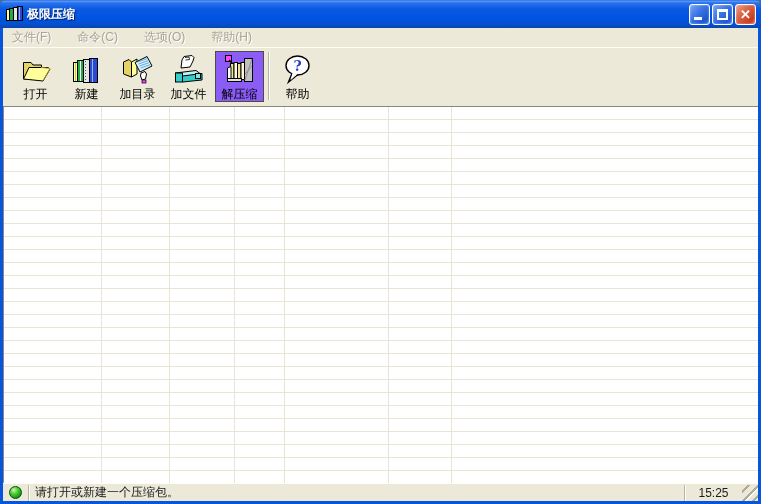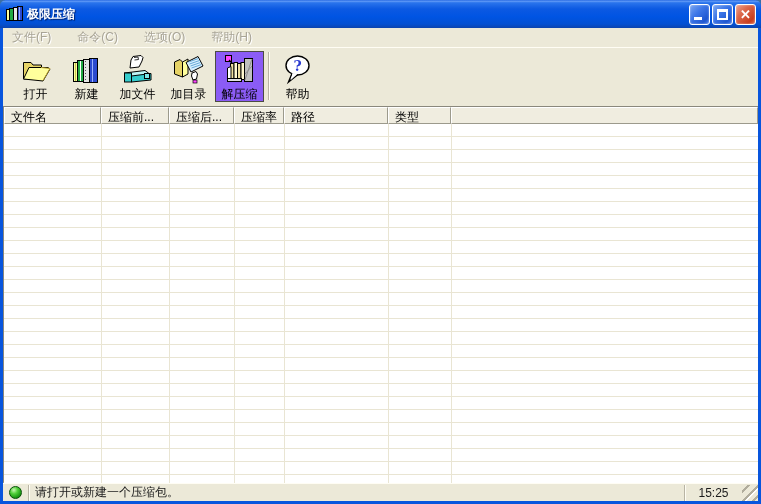--- a/index.html
+++ b/index.html
@@ -126,40 +126,40 @@
         <rect x="13.5" y="5.5" width="6" height="23" fill="#e4e4e4" stroke="#000"></rect>
         <line x1="15.5" y1="7" x2="15.5" y2="27" stroke="#555" stroke-dasharray="1 2"></line>
         <rect x="19.5" y="4.5" width="8" height="24" fill="#2a4ad0" stroke="#000"></rect>
         <line x1="22.5" y1="5" x2="22.5" y2="28" stroke="#9ab0ff"></line>
       </svg>
       <span class="tlabel">新建</span>
     </div>
 
     <div class="toolbtn">
       <svg class="ticon" viewBox="0 0 33 33">
+        <path d="M2.5 8 L8 5.5 L10.5 8 L10.5 23 L2.5 20 Z" fill="#e6d366" stroke="#000"></path>
+        <path d="M10.5 8 L16 5 L16 20 L10.5 23 Z" fill="#ffff9c" stroke="#000"></path>
+        <path d="M14 8.5 L26 2.5 L31 12 L19 18 Z" fill="#d8f0ff" stroke="#000"></path>
+        <path d="M16.5 8 L26.5 4.5 M17.5 10 L27.5 6.5 M18.5 12 L28.5 8.5 M19.5 14 L29.5 10.5" stroke="#5aa0d0" stroke-width="0.9" fill="none"></path>
+        <path d="M20 19 L24 17.5 L25.5 20 L24.5 25 L21 26 L19.5 22 Z" fill="#fff" stroke="#000"></path>
+        <rect x="21" y="26" width="4" height="3" fill="#ff44ff" stroke="#000" stroke-width="0.7"></rect>
+      </svg>
+      <span class="tlabel">加目录</span>
+    </div>
+
+    <div class="toolbtn">
+      <svg class="ticon" viewBox="0 0 33 33">
         <path d="M12 2.5 L20 1.5 L22 3.5 L21 7 L18 13 L9 14 L10 6 Z" fill="#fff" stroke="#000"></path>
         <path d="M13 3.5 L17 3 L17.5 5.5 L13.5 6" fill="none" stroke="#000" stroke-width="0.8"></path>
         <path d="M3.5 19 L24 16.5 L30 21 L10 24 Z" fill="#bff4f4" stroke="#000"></path>
         <rect x="3.5" y="19" width="7" height="9" fill="#35cccc" stroke="#000"></rect>
         <path d="M10.5 22 L30 19.5 L30 26 L10.5 28 Z" fill="#35cccc" stroke="#000"></path>
         <rect x="23.5" y="19.5" width="5" height="5" fill="#7de8e8" stroke="#000"></rect>
       </svg>
       <span class="tlabel">加文件</span>
-    </div>
-
-    <div class="toolbtn">
-      <svg class="ticon" viewBox="0 0 33 33">
-        <path d="M2.5 8 L8 5.5 L10.5 8 L10.5 23 L2.5 20 Z" fill="#e6d366" stroke="#000"></path>
-        <path d="M10.5 8 L16 5 L16 20 L10.5 23 Z" fill="#ffff9c" stroke="#000"></path>
-        <path d="M14 8.5 L26 2.5 L31 12 L19 18 Z" fill="#d8f0ff" stroke="#000"></path>
-        <path d="M16.5 8 L26.5 4.5 M17.5 10 L27.5 6.5 M18.5 12 L28.5 8.5 M19.5 14 L29.5 10.5" stroke="#5aa0d0" stroke-width="0.9" fill="none"></path>
-        <path d="M20 19 L24 17.5 L25.5 20 L24.5 25 L21 26 L19.5 22 Z" fill="#fff" stroke="#000"></path>
-        <rect x="21" y="26" width="4" height="3" fill="#ff44ff" stroke="#000" stroke-width="0.7"></rect>
-      </svg>
-      <span class="tlabel">加目录</span>
     </div>
 
     <div class="toolbtn outlined">
       <svg class="ticon" viewBox="0 0 33 33">
         <rect x="2.5" y="1.5" width="6" height="6" fill="#ff44ff" stroke="#000"></rect>
         <path d="M6 6 L12 12" stroke="#000" stroke-width="1.2"></path>
         <rect x="7.5" y="9.5" width="3.5" height="16" fill="#f0e0a0" stroke="#000"></rect>
         <rect x="11" y="8.5" width="3.5" height="17" fill="#fff8d0" stroke="#000"></rect>
         <rect x="14.5" y="9.5" width="3.5" height="16" fill="#f0e0a0" stroke="#000"></rect>
         <rect x="18" y="8.5" width="3.5" height="17" fill="#fff8d0" stroke="#000"></rect>
@@ -178,29 +178,20 @@
         <ellipse cx="16.5" cy="11.5" rx="11.5" ry="9.5" fill="#fff" stroke="#000" stroke-width="1.4"></ellipse>
         <path d="M11 19.5 L7.5 28 L17 20.5" fill="#fff" stroke="#000" stroke-width="1.4"></path>
         <path d="M11.5 19.2 L16.8 19.2 L9.9 26 Z" fill="#fff" stroke="none"></path>
         <text x="16.5" y="16.5" text-anchor="middle" font-size="14" font-weight="bold" fill="#2a3ad0" font-family="'DejaVu Serif', serif">?</text>
       </svg>
       <span class="tlabel">帮助</span>
     </div>
   </div>
 
   <div class="listview">
-    <div class="lv-header">
-      <div class="hcell" style="width:97px">文件名</div>
-      <div class="hcell" style="width:68px">压缩前...</div>
-      <div class="hcell" style="width:65px">压缩后...</div>
-      <div class="hcell" style="width:50px">压缩率</div>
-      <div class="hcell" style="width:104px">路径</div>
-      <div class="hcell" style="width:63px">类型</div>
-      <div class="hcell" style="flex:1"></div>
-    </div>
     <div class="lv-body">
       <div class="vline" style="left:97px"></div>
       <div class="vline" style="left:165px"></div>
       <div class="vline" style="left:230px"></div>
       <div class="vline" style="left:280px"></div>
       <div class="vline" style="left:384px"></div>
       <div class="vline" style="left:447px"></div>
     </div>
   </div>
 

